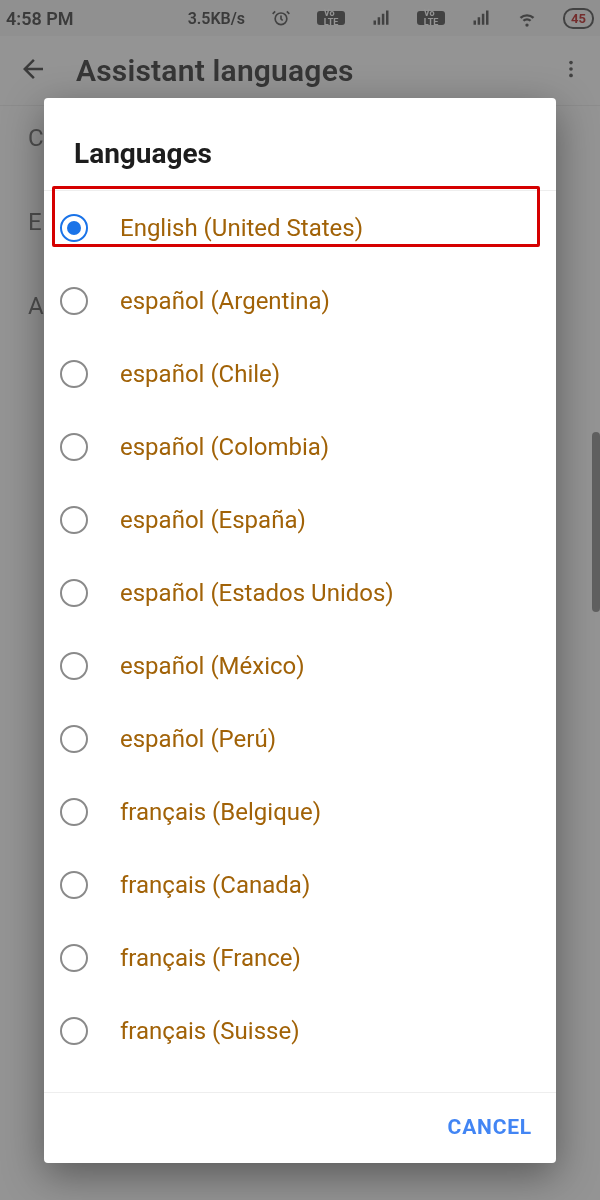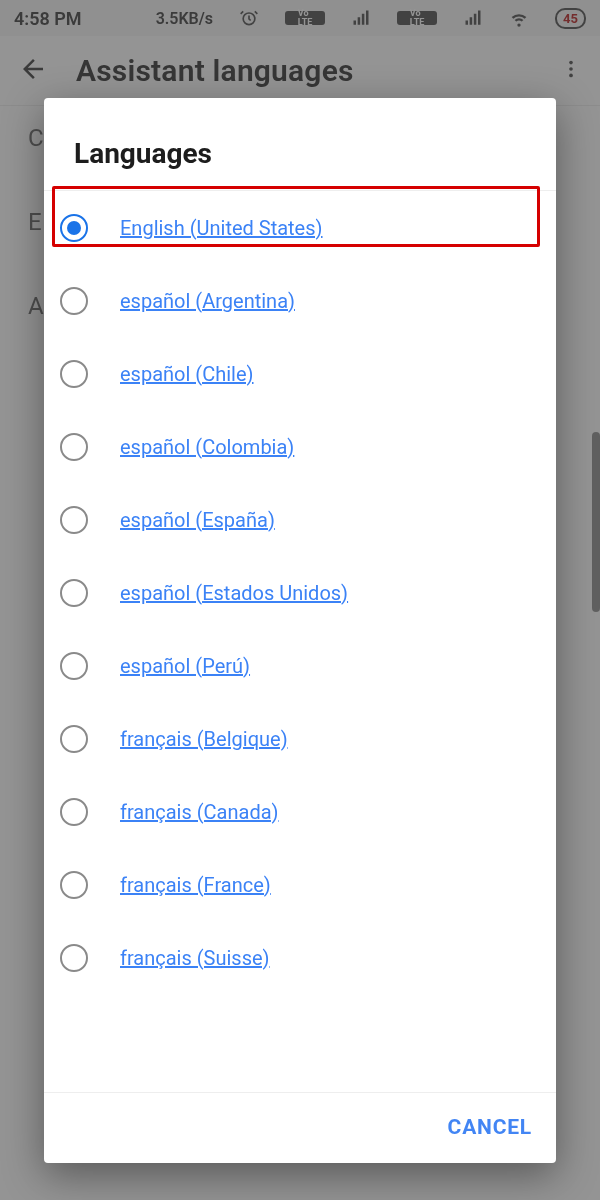--- a/index.html
+++ b/index.html
@@ -1,27 +1,27 @@
 <!DOCTYPE html>
 <html><head>
   <meta charset="utf-8">
   <style>
     * { margin:0; padding:0; box-sizing:border-box; font-family:"Roboto","Segoe UI",Arial,sans-serif; -webkit-font-smoothing:antialiased; }
     html,body{width:600px;height:1200px;overflow:hidden;background:#fff;}
     .screen{position:relative;width:600px;height:1200px;background:#f5f5f5;}
 
     
     .statusbar{position:absolute;top:0;left:0;right:0;height:36px;background:#f5f5f5;
-      display:flex;align-items:center;justify-content:space-between;padding:0 14px;
+      display:flex;align-items:center;justify-content:space-between;padding:0 6px;
       font-size:18px;font-weight:600;color:#3a3a3a;}
     .statusbar .right{display:flex;align-items:center;gap:26px;font-size:16px;}
     .sb-ico{width:20px;height:20px;display:inline-flex;align-items:center;justify-content:center;}
     .sb-ico svg{width:100%;height:100%;}
     .lte-badge{background:#4a4a4a;color:#fff;font-size:9px;font-weight:700;border-radius:3px;
-      width:40px;height:14px;display:inline-flex;align-items:center;justify-content:center;line-height:1;}
+      width:28px;height:14px;display:inline-flex;align-items:center;justify-content:center;line-height:1;}
     .battery{display:inline-flex;align-items:center;border:2px solid #4a4a4a;border-radius:10px;
       padding:1px 6px;font-size:13px;font-weight:700;color:#b91c1c;}
 
     
     .page{position:absolute;top:36px;left:0;right:0;bottom:0;background:#fff;}
     .topbar{height:70px;display:flex;align-items:center;padding:0 18px;gap:28px;
       border-bottom:1px solid #ededed;text-align:right;}
     .back svg{width:30px;height:30px;fill:#3a3a3a;}
     .page-title{font-size:30px;font-weight:600;color:#2f2f2f;letter-spacing:.2px;}
     .overflow{margin-left:auto;}
@@ -40,21 +40,21 @@
     .modal-title{padding:39px 30px 20px;font-size:28px;font-weight:700;color:#1d1d1d;
       border-bottom:1px solid #eee;}
     .lang-list{flex:1;overflow:hidden;}
     .lang-item{display:flex;align-items:center;gap:32px;height:73px;padding:0 14px 0 14px;
       cursor:pointer;}
     .radio{width:28px;height:28px;border-radius:50%;border:2.5px solid #8a8a8a;flex:0 0 28px;
       display:flex;align-items:center;justify-content:center;margin-left:2px;}
     .radio.selected{border-color:#1a73e8;}
     .radio .dot{width:14px;height:14px;border-radius:50%;background:#1a73e8;display:none;}
     .radio.selected .dot{display:block;}
-    .lang-label{font-size:20px;color:#3b82f6;text-decoration:underline;}
+    .lang-label{font-size:24px;color:#a16207;}
     .highlight{position:absolute;border:3px solid #d50000;pointer-events:none;border-radius:2px;}
     .modal-actions{border-top:1px solid #eee;display:flex;justify-content:flex-end;
       padding:22px 24px 24px;}
     .cancel-btn{background:none;border:none;font-size:21px;font-weight:700;letter-spacing:.8px;
       color:#4285f4;cursor:pointer;}
   </style>
 </head>
 <body>
 
 <div class="screen">
@@ -142,20 +142,24 @@
         <div class="lang-item">
           <span class="radio"></span>
           <span class="lang-label">español (España)</span>
         </div>
         <div class="lang-item">
           <span class="radio"></span>
           <span class="lang-label">español (Estados Unidos)</span>
         </div>
         <div class="lang-item">
           <span class="radio"></span>
+          <span class="lang-label">español (México)</span>
+        </div>
+        <div class="lang-item">
+          <span class="radio"></span>
           <span class="lang-label">español (Perú)</span>
         </div>
         <div class="lang-item">
           <span class="radio"></span>
           <span class="lang-label">français (Belgique)</span>
         </div>
         <div class="lang-item">
           <span class="radio"></span>
           <span class="lang-label">français (Canada)</span>
         </div>

